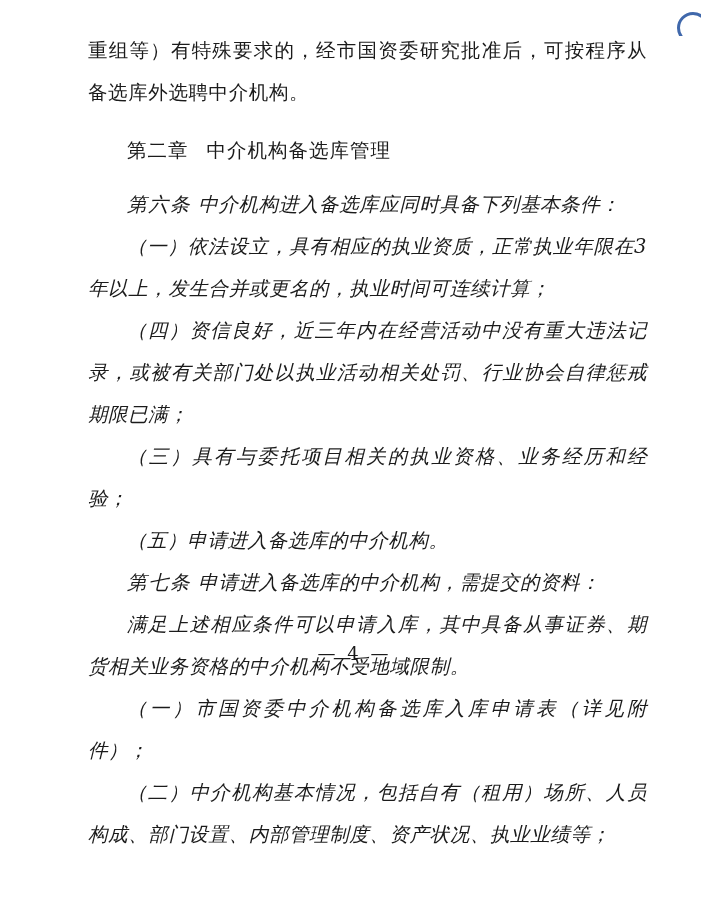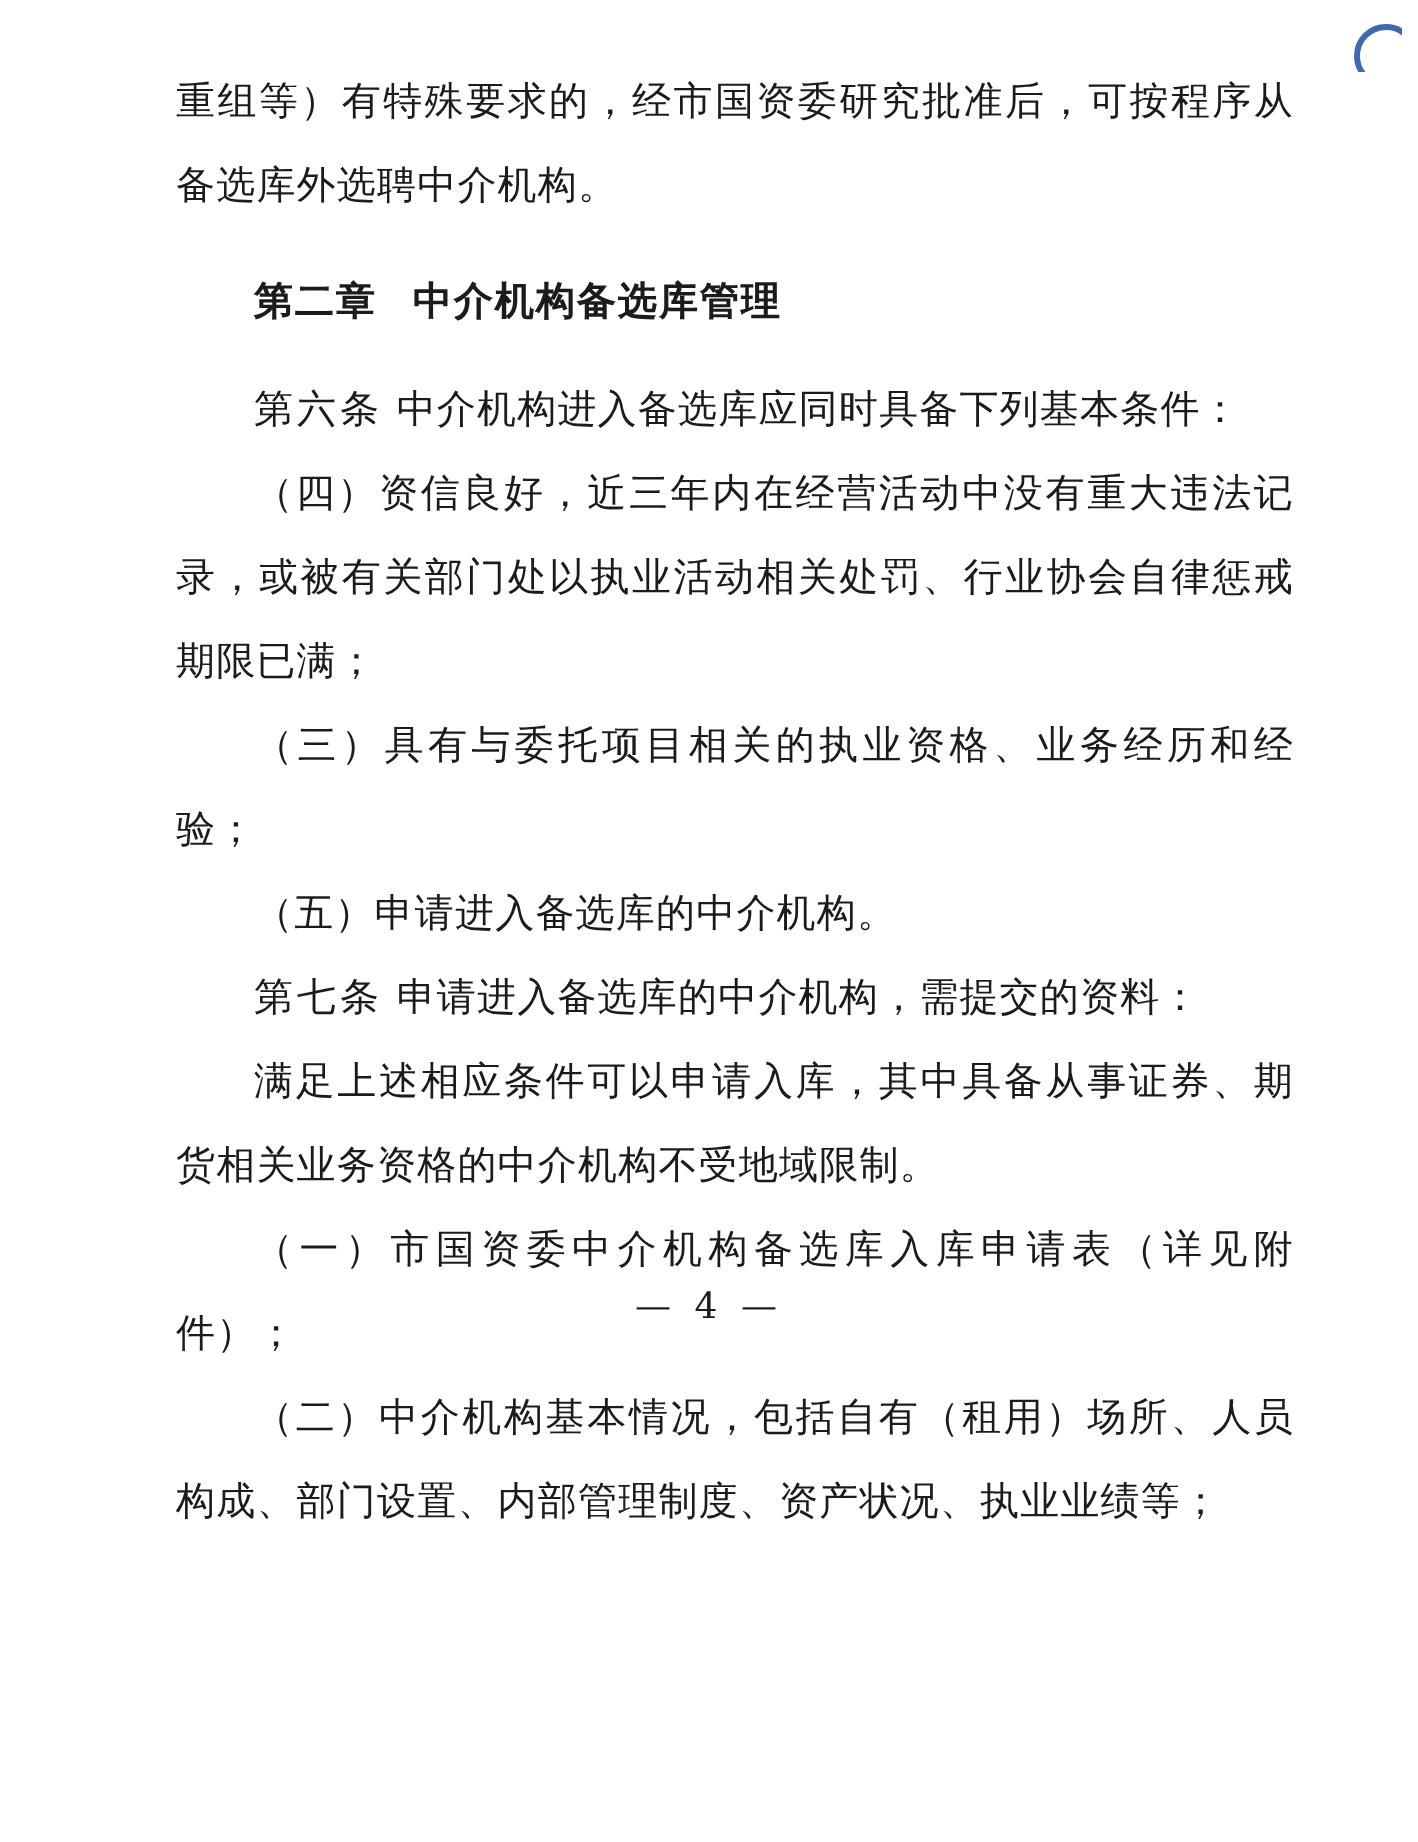--- a/index.html
+++ b/index.html
@@ -46,26 +46,27 @@
     line-height: 42px;
     letter-spacing: 0.6px;
     text-align: justify;
     text-justify: inter-ideograph;
   }
   p {
     margin: 0;
   }
   p.indent {
     text-indent: 39px;
+    font-style: italic;
   }
   p.noindent {
     text-indent: 0;
   }
   .chapter-head {
-    font-weight: bold;
+    font-weight: normal;
     text-indent: 39px;
     margin-top: 16px;
     margin-bottom: 12px;
     letter-spacing: 1px;
   }
   .chapter-head .gap {
     display: inline-block;
     width: 18px;
   }
   .art-label {
@@ -93,20 +94,21 @@
   </div>
 
   <div class="body-text">
 
     <p class="noindent">重组等）有特殊要求的，经市国资委研究批准后，可按程序从备选库外选聘中介机构。</p>
 
     <p class="chapter-head"><span>第二章</span><span class="gap"></span><span>中介机构备选库管理</span></p>
 
     <p class="indent"><span class="art-label">第六条</span> <span>中介机构进入备选库应同时具备下列基本条件：</span></p>
 
+    <p class="indent">（一）依法设立，具有相应的执业资质，正常执业年限在3年以上，发生合并或更名的，执业时间可连续计算；</p>
 
 
     <p class="indent">（四）资信良好，近三年内在经营活动中没有重大违法记录，或被有关部门处以执业活动相关处罚、行业协会自律惩戒期限已满；</p>
 
     <p class="indent">（三）具有与委托项目相关的执业资格、业务经历和经验；</p>
 
     <p class="indent">（五）申请进入备选库的中介机构。</p>
 
     <p class="indent"><span class="art-label">第七条</span> <span>申请进入备选库的中介机构，需提交的资料：</span></p>
 

